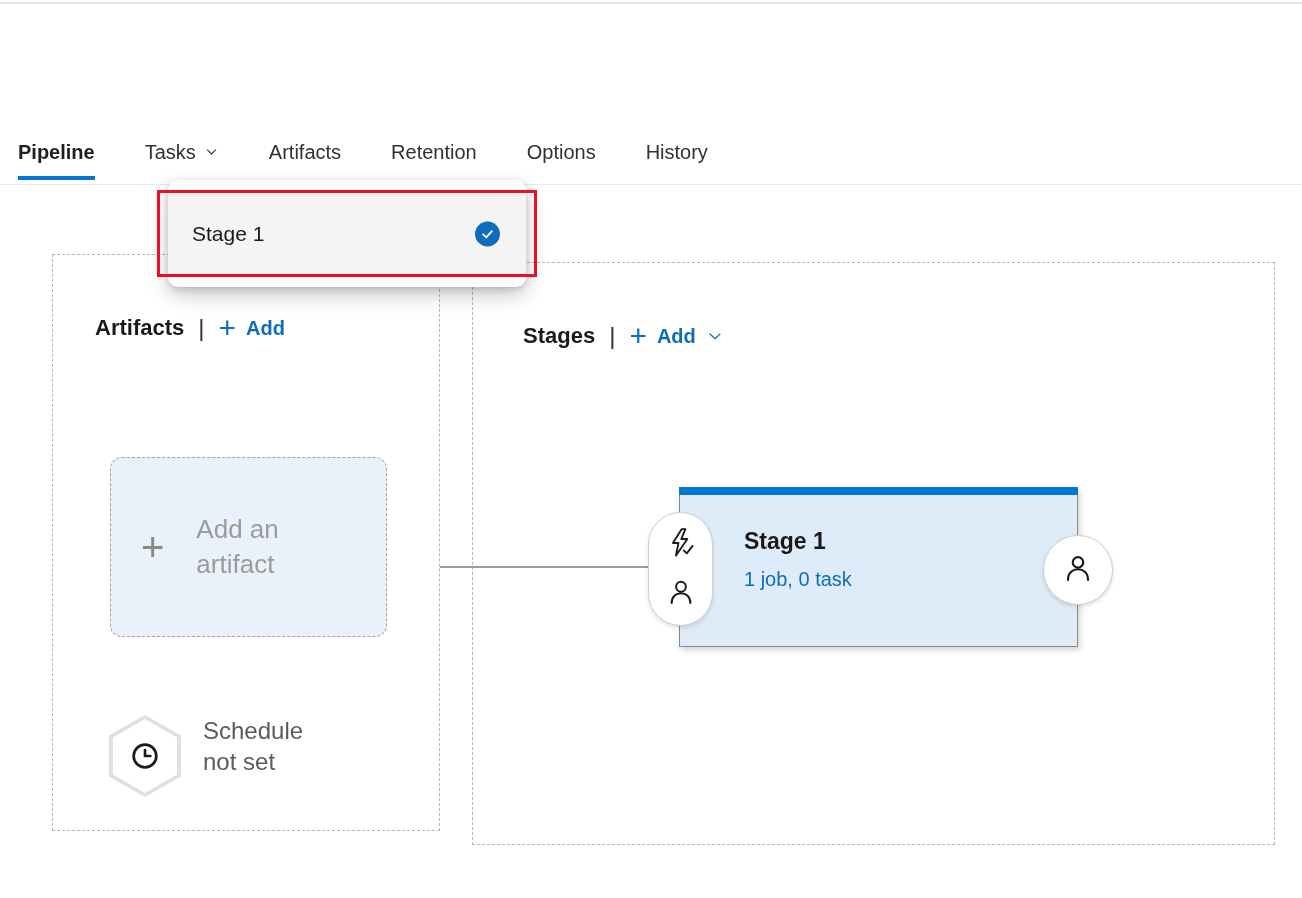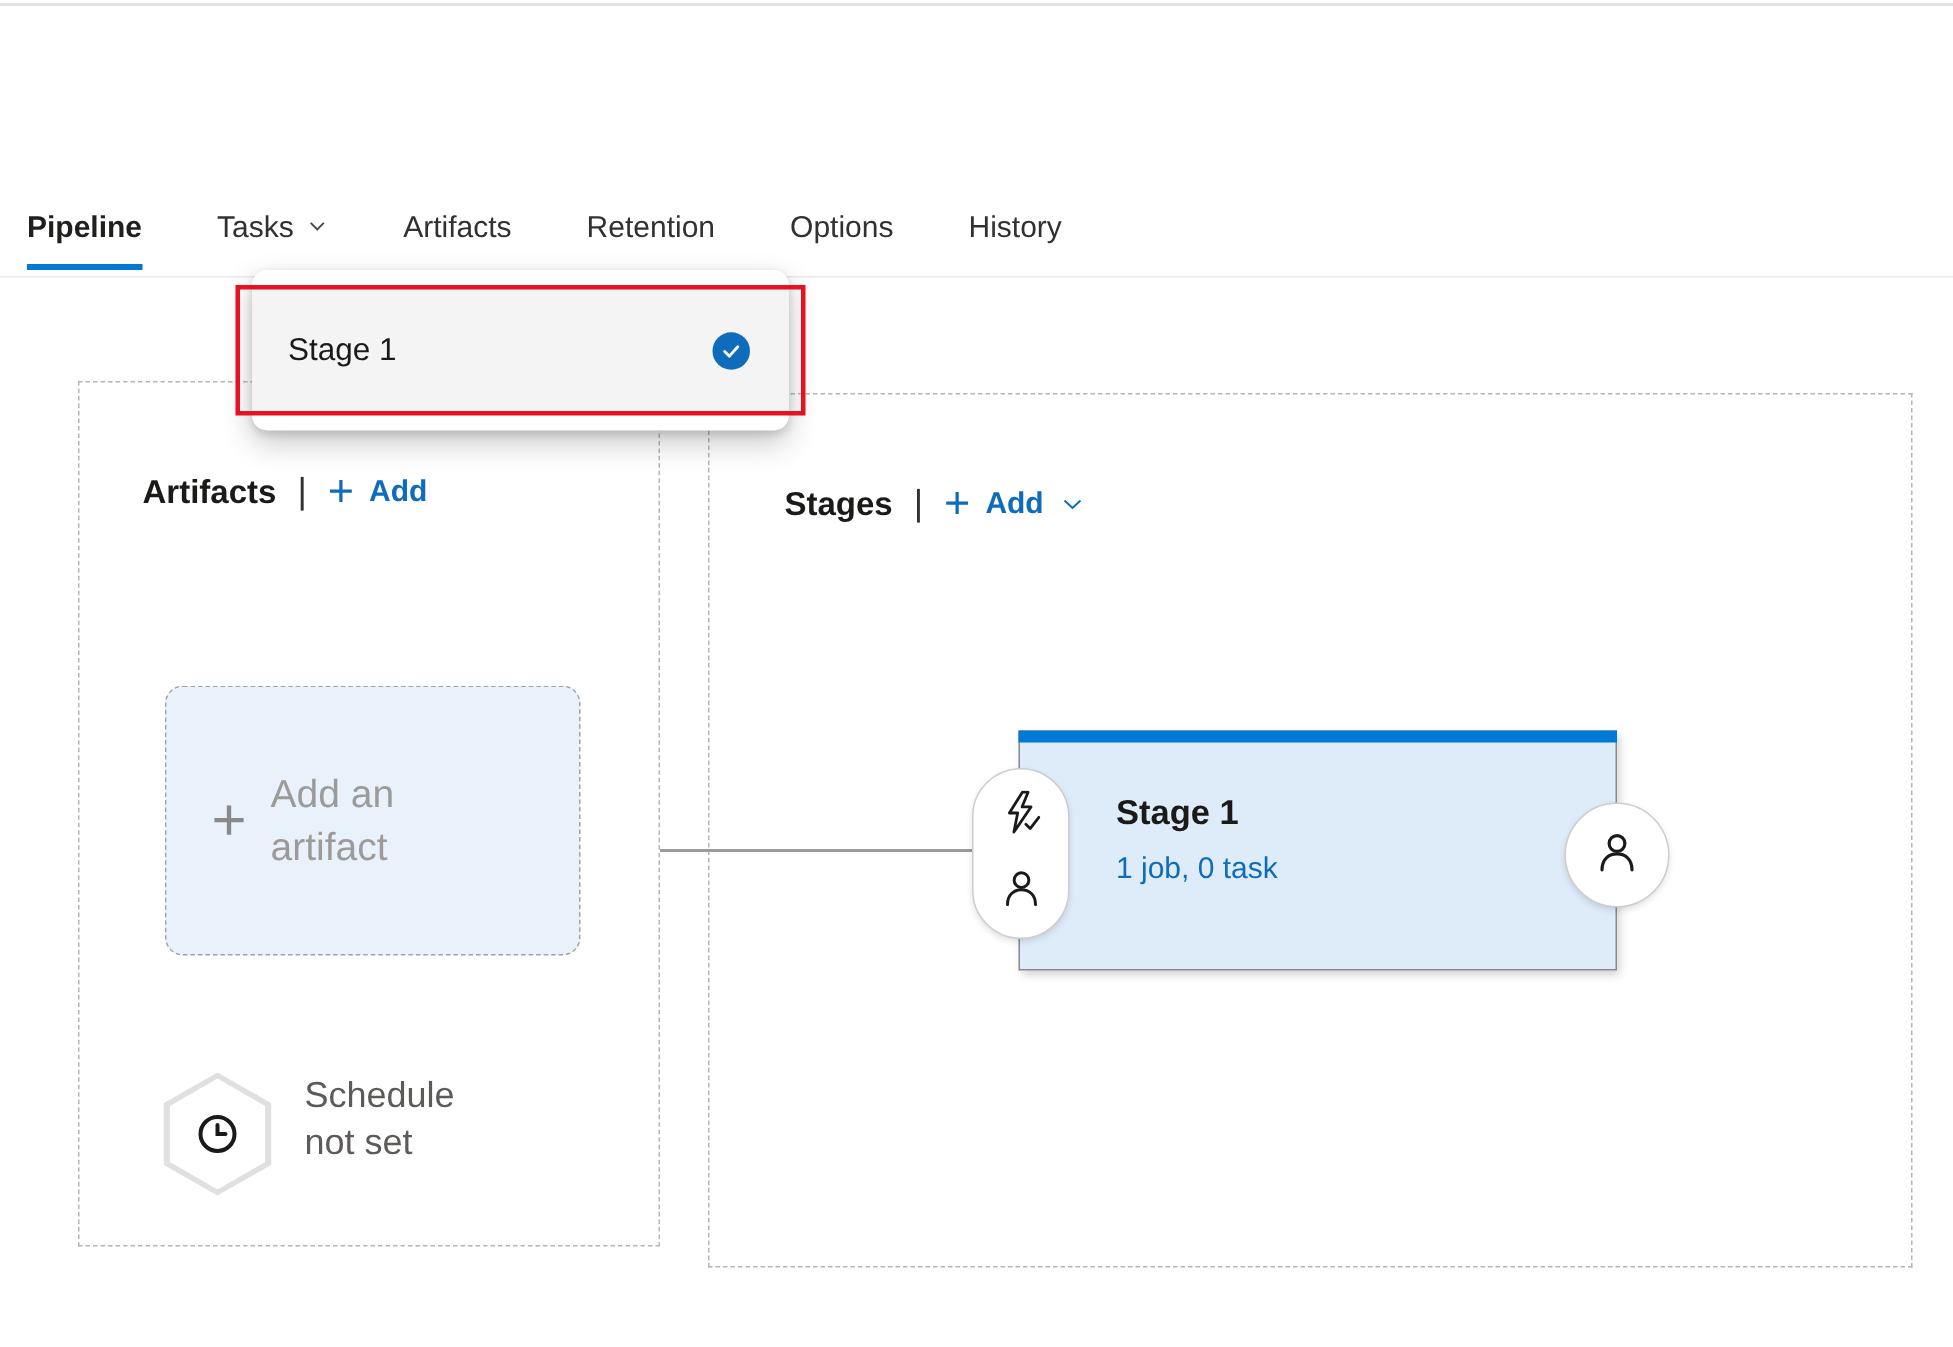--- a/index.html
+++ b/index.html
@@ -40,21 +40,21 @@
   .panel-title { font-size:22px; font-weight:700; color:#1b1a19; }
   .hdr-divider { font-size:24px; font-weight:200; color:#323130; }
   .add-btn { display:flex; align-items:center; gap:10px; cursor:pointer; }
   .plus-glyph { font-size:30px; font-weight:300; color:#0f6cbd; line-height:1; }
   .add-label { font-size:20px; font-weight:700; color:#0f6cbd; }
 
   
   .artifact-box { position:absolute; left:109px; top:464px; width:277px; height:180px; background:#e9f1fa; border:1px dashed #a3a2a0;
                   border-radius:12px; display:flex; align-items:center; cursor:pointer; }
   .artifact-plus { font-size:40px; font-weight:300; color:#8a8886; margin-left:30px; line-height:1; }
-  .artifact-text { font-size:26px; color:#9d9b99; margin-left:16px; width:120px; line-height:1.35; }
+  .artifact-text { font-size:26px; color:#9d9b99; margin-left:32px; width:120px; line-height:1.35; }
 
   
   .schedule { position:absolute; left:108px; top:722px; display:flex; align-items:flex-start; cursor:pointer; }
   .hex-outer { width:72px; height:82px; clip-path:polygon(50% 0,100% 25%,100% 75%,50% 100%,0 75%,0 25%); background:#e2e0de; position:relative;
                filter:drop-shadow(0 2px 2px rgba(0,0,0,.15)); }
   .hex-inner { position:absolute; left:4px; top:4px; width:64px; height:74px; clip-path:polygon(50% 0,100% 25%,100% 75%,50% 100%,0 75%,0 25%); background:#fff;
                display:flex; align-items:center; justify-content:center; }
   .schedule-text { font-size:24px; color:#5d5b59; margin-left:22px; width:116px; line-height:1.3; }
 
   

